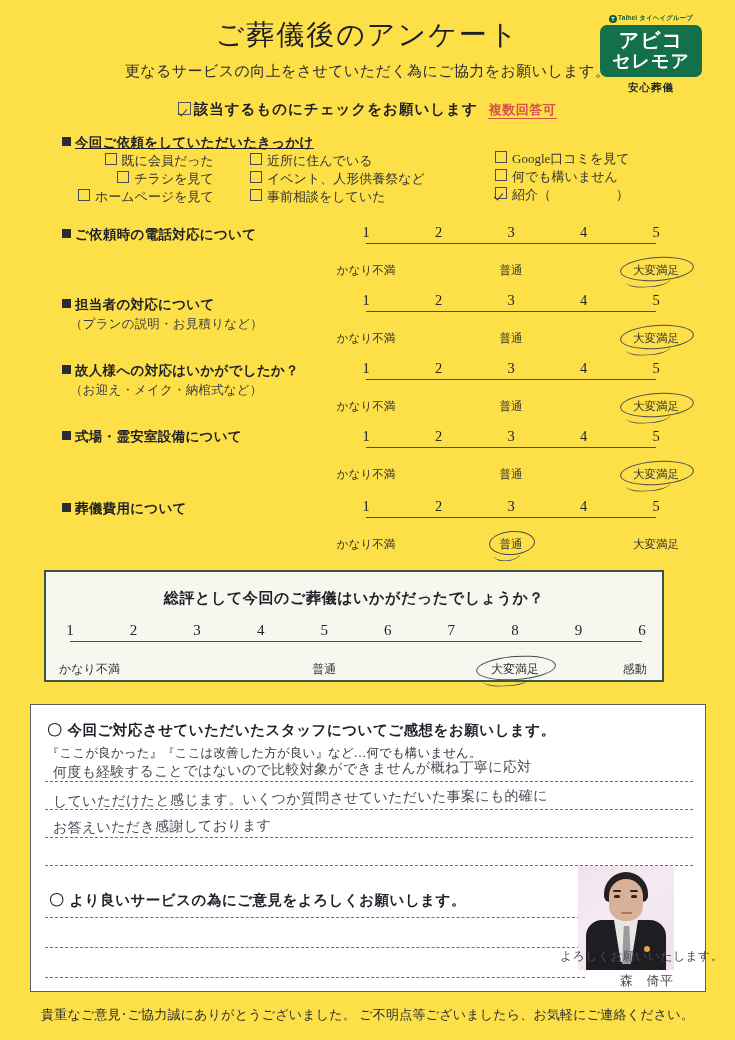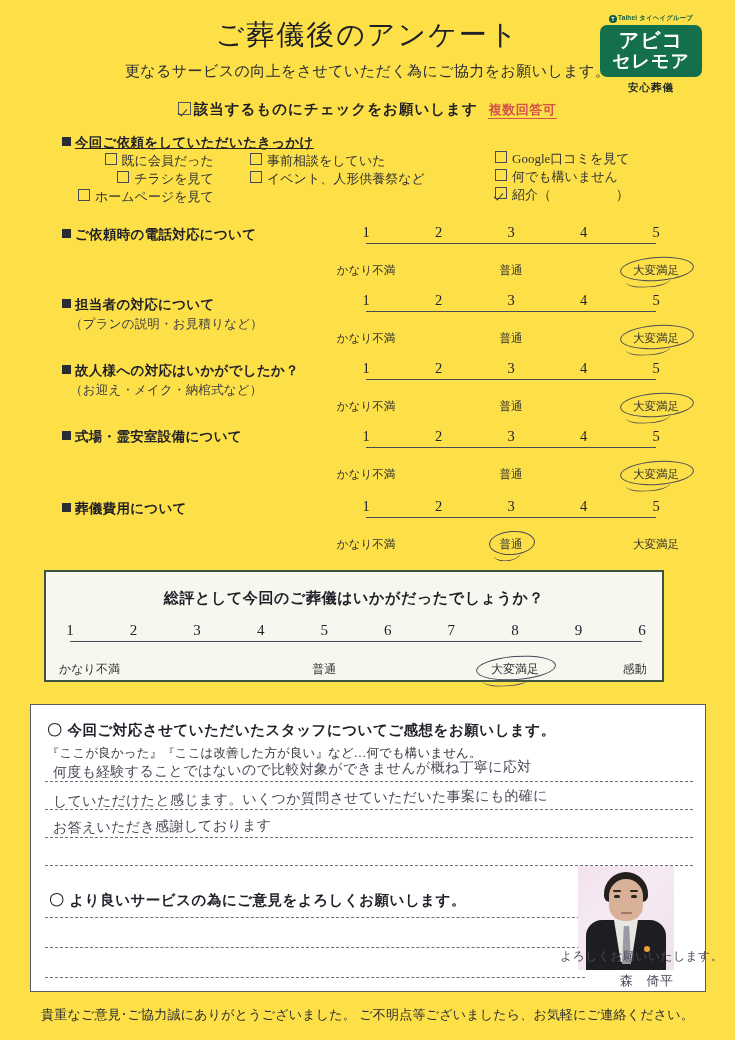--- a/index.html
+++ b/index.html
@@ -424,22 +424,23 @@
     <span class="sq"></span><span>今回ご依頼をしていただいたきっかけ</span>
   </div>
 
   <div class="cb-col" id="cbcol1">
     <div class="cb-item"><span class="cb"></span><span>既に会員だった</span></div>
     <div class="cb-item"><span class="cb"></span><span>チラシを見て</span></div>
     <div class="cb-item"><span class="cb"></span><span>ホームページを見て</span></div>
   </div>
 
   <div class="cb-col" id="cbcol2">
+    <div class="cb-item"><span class="cb"></span><span>近所に住んでいる</span></div>
+    <div class="cb-item"><span class="cb"></span><span>イベント、人形供養祭など</span></div>
     <div class="cb-item"><span class="cb"></span><span>事前相談をしていた</span></div>
-    <div class="cb-item"><span class="cb"></span><span>イベント、人形供養祭など</span></div>
   </div>
 
   <div class="cb-col" id="cbcol3">
     <div class="cb-item"><span class="cb"></span><span>Google口コミを見て</span></div>
     <div class="cb-item"><span class="cb"></span><span>何でも構いません</span></div>
     <div class="cb-item"><span class="cb checked"></span><span>紹介（　　　　　）</span></div>
   </div>
 
   <div id="questions-root">
       <div class="q" style="top: 226px;">

